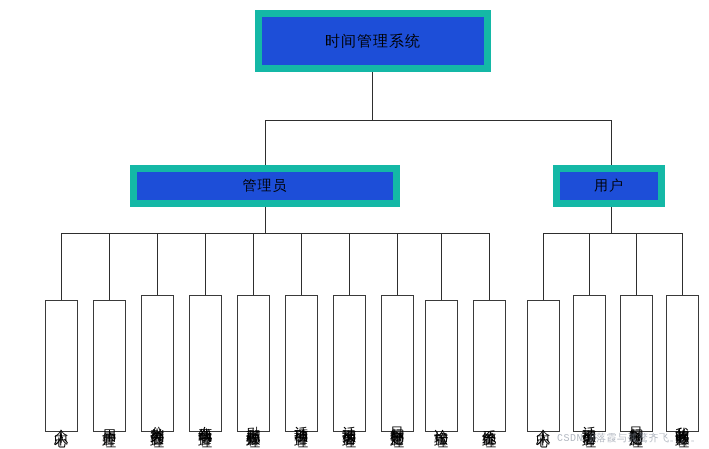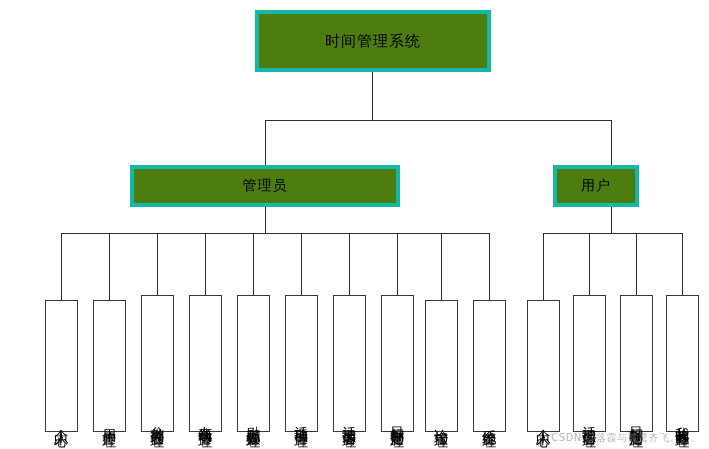--- a/index.html
+++ b/index.html
@@ -19,22 +19,22 @@
     position: absolute;
     left: 0;
     top: 0;
     width: 709px;
     height: 449px;
   }
 
   .node {
     position: absolute;
     box-sizing: border-box;
-    background: #4d7c0f;
-    border: 4px solid #14b8a6;
+    background: #1d4ed8;
+    border: 7px solid #14b8a6;
     display: flex;
     align-items: center;
     justify-content: center;
     color: #000000;
     z-index: 2;
   }
 
   
   #node-root {
     left: 255px;
@@ -51,21 +51,21 @@
     top: 165px;
     width: 270px;
     height: 42px;
     font-size: 14px;
     letter-spacing: 1px;
     font-family: Liberation Mono, monospace;
   }
   #node-user {
     left: 553px;
     top: 165px;
-    width: 86px;
+    width: 112px;
     height: 42px;
     font-size: 14px;
     letter-spacing: 1px;
   }
 
   
   .leaf {
     position: absolute;
     box-sizing: border-box;
     background: #ffffff;
@@ -105,20 +105,21 @@
   #watermark {
     position: absolute;
     right: 8px;
     bottom: 4px;
     font-size: 10px;
     color: rgba(130, 140, 155, 0.62);
     letter-spacing: 0.5px;
     white-space: nowrap;
     z-index: 5;
     pointer-events: none;
+    font-family: Liberation Mono, monospace;
   }
 </style>
 </head>
 <body>
 
 <div id="diagram-canvas">
 
   <div class="ln-v" style="left:372px; top:72px; height:49px;"></div>
 
   <div class="ln-h" style="left:265px; top:120px; width:347px;"></div>

